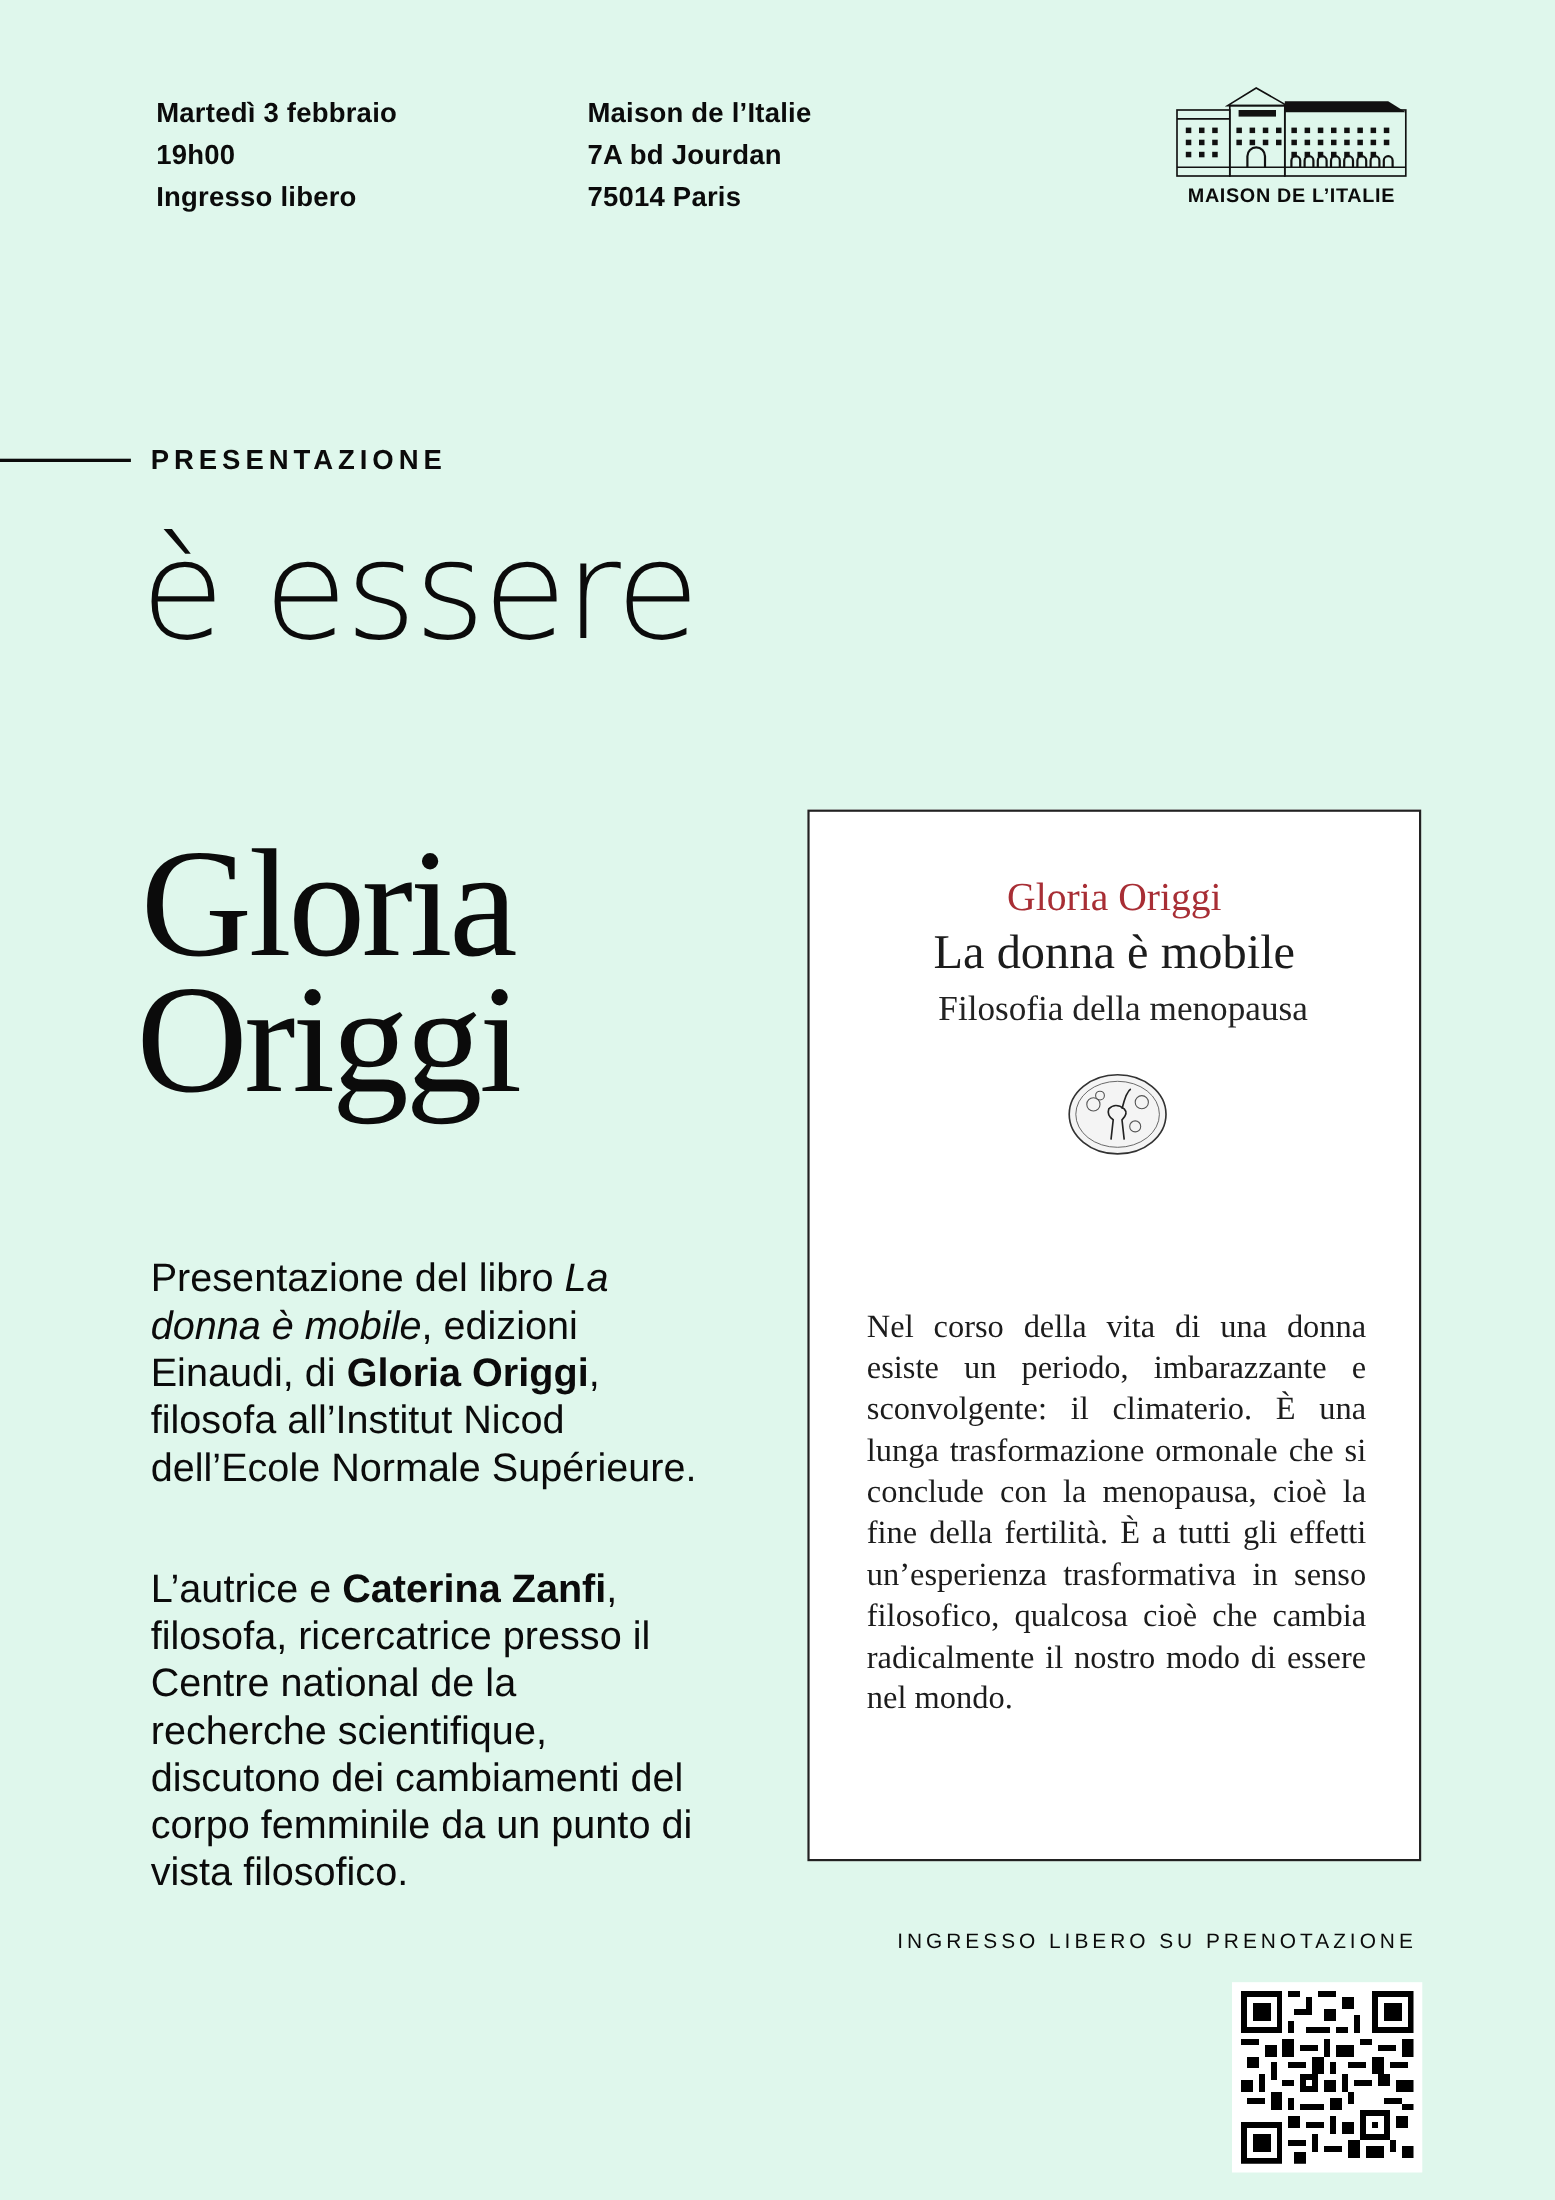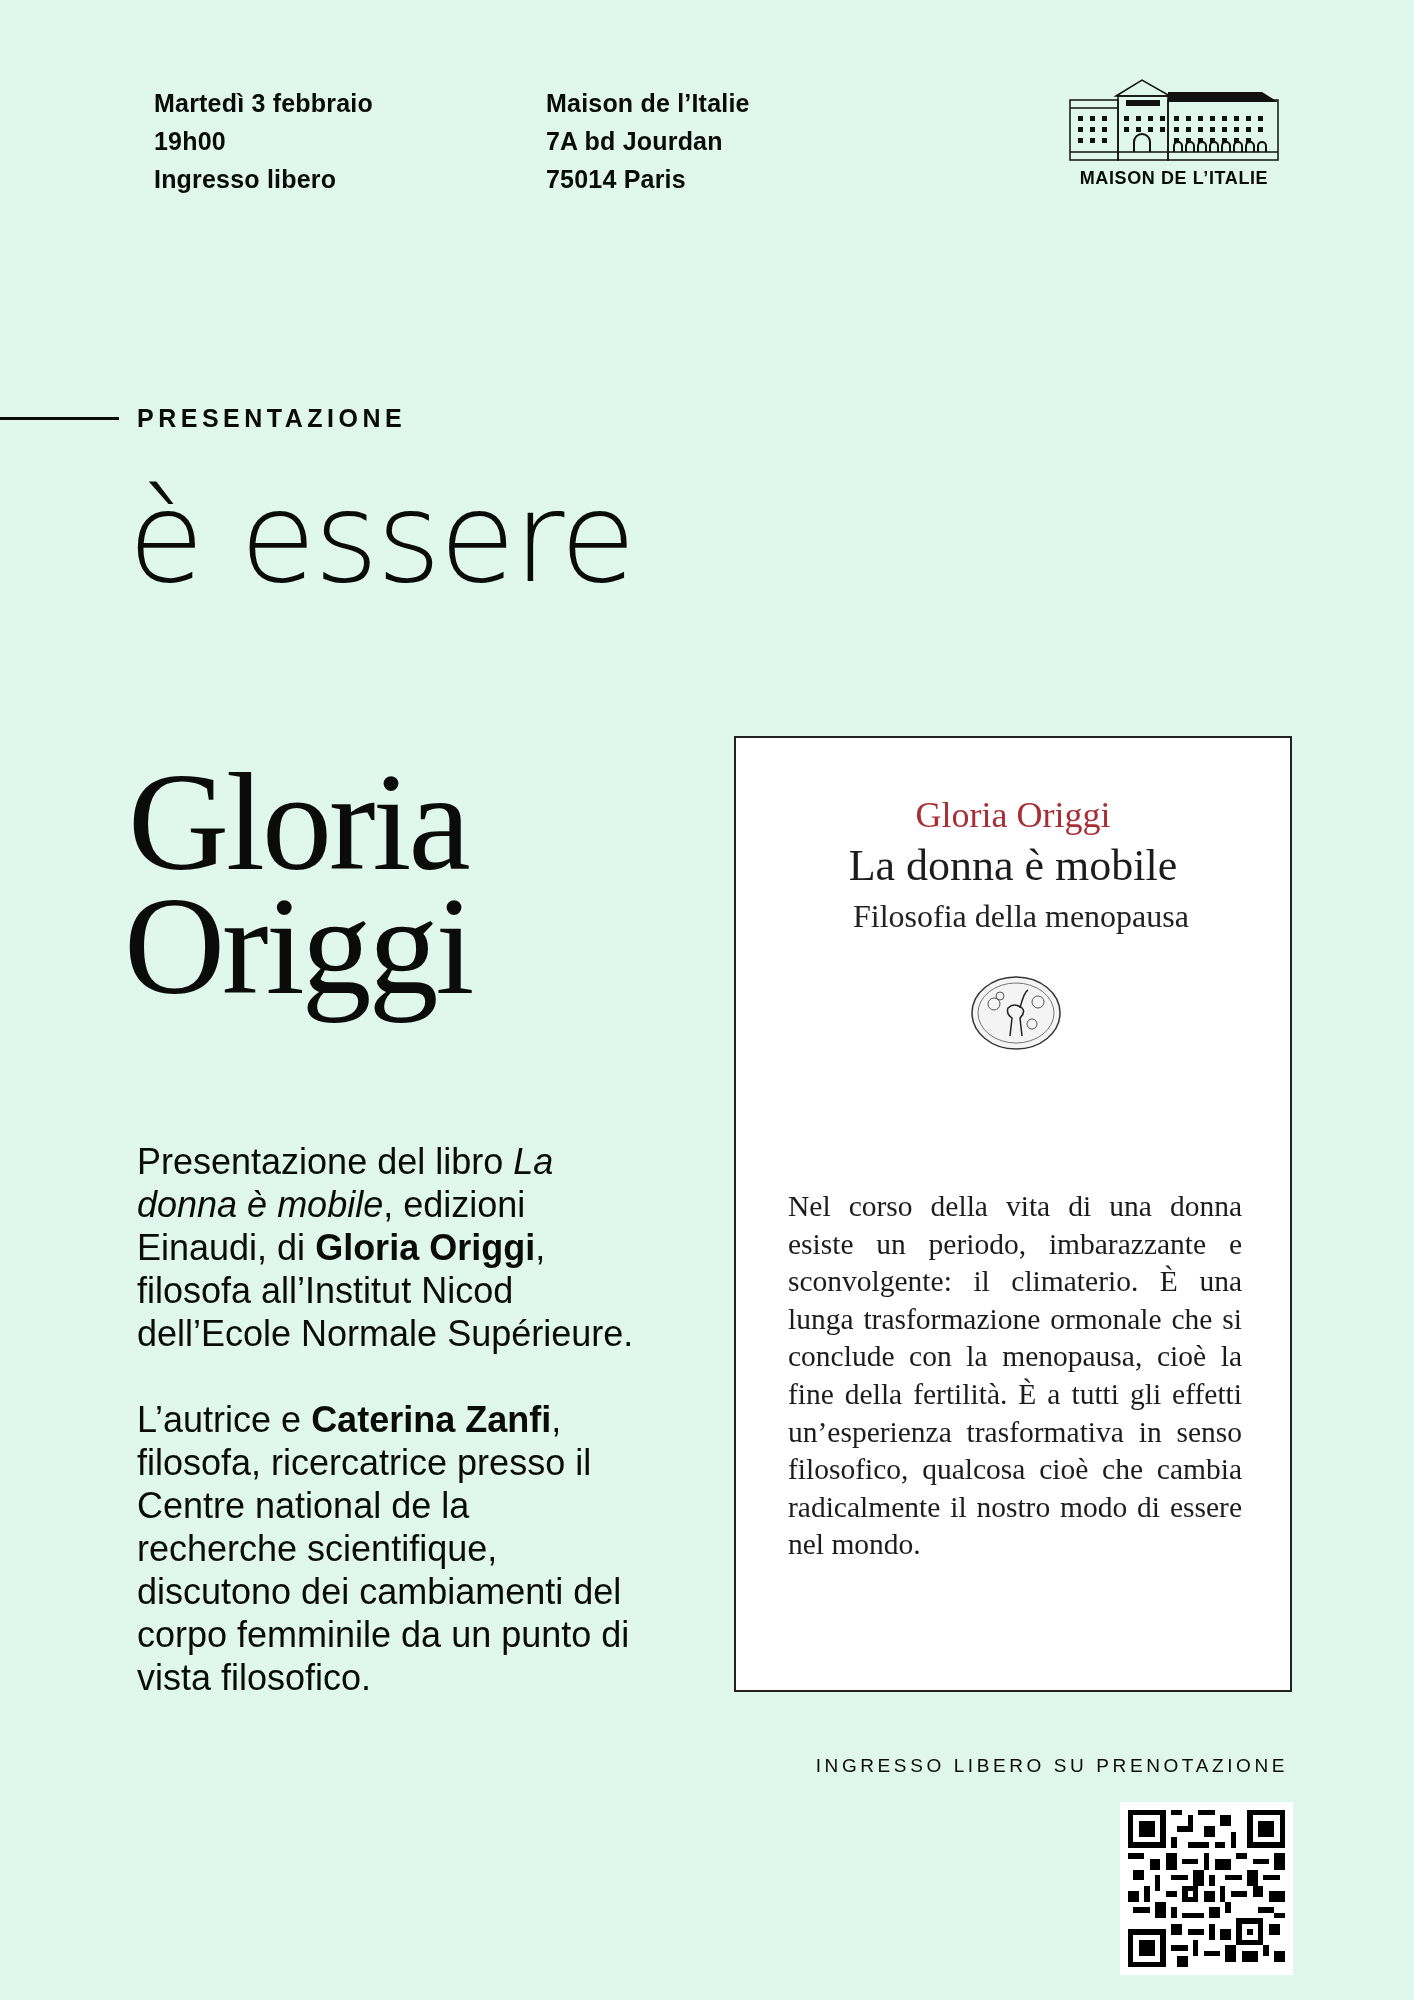--- a/index.html
+++ b/index.html
@@ -2,39 +2,39 @@
 <html><head>
 <meta charset="utf-8">
 <style>
   html, body { margin: 0; padding: 0; }
   body {
     width: 1414px; height: 2000px; position: relative; overflow: hidden;
     background: #dff7ec; color: #0b0b0b;
     font-family: "Liberation Sans", sans-serif;
   }
   .info-col { position: absolute; top: 84px; font-weight: 700; font-size: 25px; line-height: 38px; letter-spacing: 0.2px; }
-  .info-col div { white-space: nowrap; margin-left: 12px; }
+  .info-col div { white-space: nowrap; }
   #info-left { left: 142px; }
   #info-right { left: 534px; }
 
   #logo { position: absolute; left: 1064px; top: 70px; width: 220px; }
   #logo svg { display: block; }
   #logo .logo-text { font-weight: 700; font-size: 18px; letter-spacing: 0.6px; text-align: center; margin-top: 4px; width: 220px; }
 
   #section-rule { position: absolute; left: 0; top: 417px; width: 119px; height: 3px; background: #0b0b0b; }
   #section-label { position: absolute; left: 137px; top: 404px; font-weight: 700; font-size: 25px; letter-spacing: 4.5px; }
 
   #title { position: absolute; left: 128px; top: 478px; font-family: "DejaVu Sans", sans-serif; font-weight: 300; font-size: 124px; line-height: 120px; letter-spacing: -2px; }
   #title div { white-space: nowrap; }
   #author { position: absolute; left: 124px; top: 760px; font-family: "Liberation Serif", serif; font-size: 140px; line-height: 124px; letter-spacing: -3px; text-align: center; }
   #author div { white-space: nowrap; }
 
   #desc { position: absolute; left: 137px; top: 1140px; width: 500px; font-size: 36px; line-height: 43px; }
   #desc p { margin: 0; }
-  #desc p + p { margin-top: 43px; }
+  #desc p + p { margin-top: 67px; }
 
   #book { position: absolute; left: 734px; top: 736px; width: 558px; height: 956px; background: #fff; border: 2px solid #222; box-sizing: border-box; font-family: "Liberation Serif", serif; }
   #book .b-author { position: absolute; top: 56px; left: 0; right: 0; text-align: center; color: #a82e35; font-size: 36px; }
   #book .b-title { position: absolute; top: 102px; left: 0; right: 0; text-align: center; color: #1c1c1c; font-size: 44px; }
   #book .b-sub { position: absolute; top: 160px; left: 16px; right: 0; text-align: center; color: #222; font-size: 32px; }
   #book .b-emblem { position: absolute; top: 236px; left: 234px; width: 92px; height: 78px; }
   #book .b-blurb { position: absolute; top: 450px; left: 52px; width: 454px; font-size: 29.5px; line-height: 37.6px; text-align: justify; color: #1c1c1c; hyphens: manual; }
 
   #rsvp { position: absolute; right: 126px; top: 1755px; font-weight: 400; font-size: 19px; letter-spacing: 3.6px; white-space: nowrap; }
   #qr { position: absolute; left: 1120px; top: 1802px; width: 173px; height: 173px; background: #fff; }

